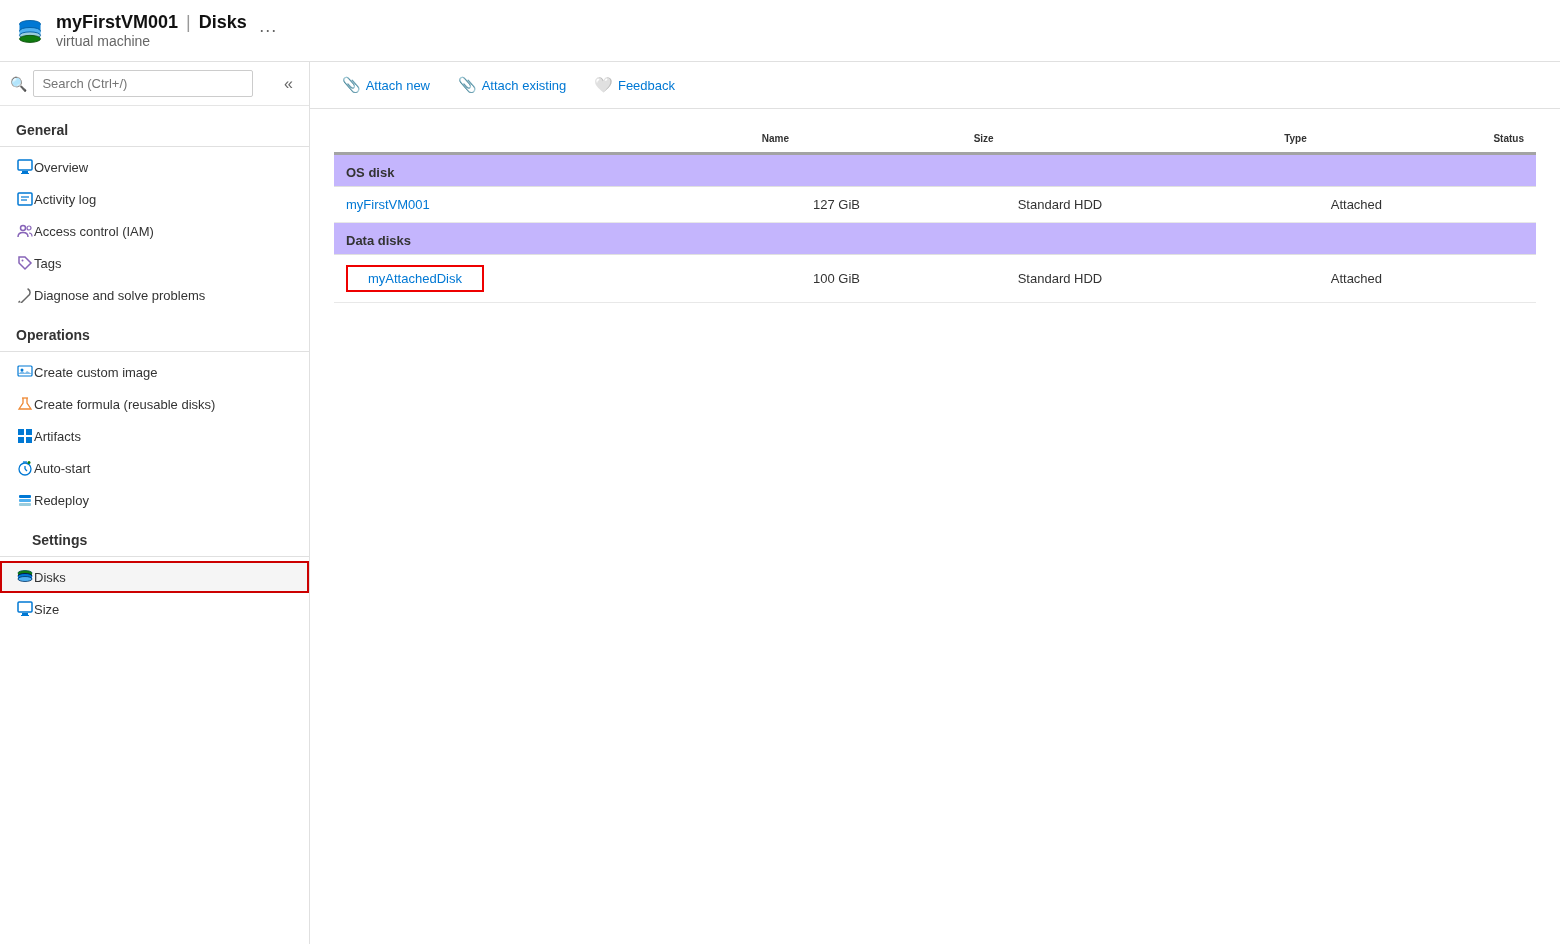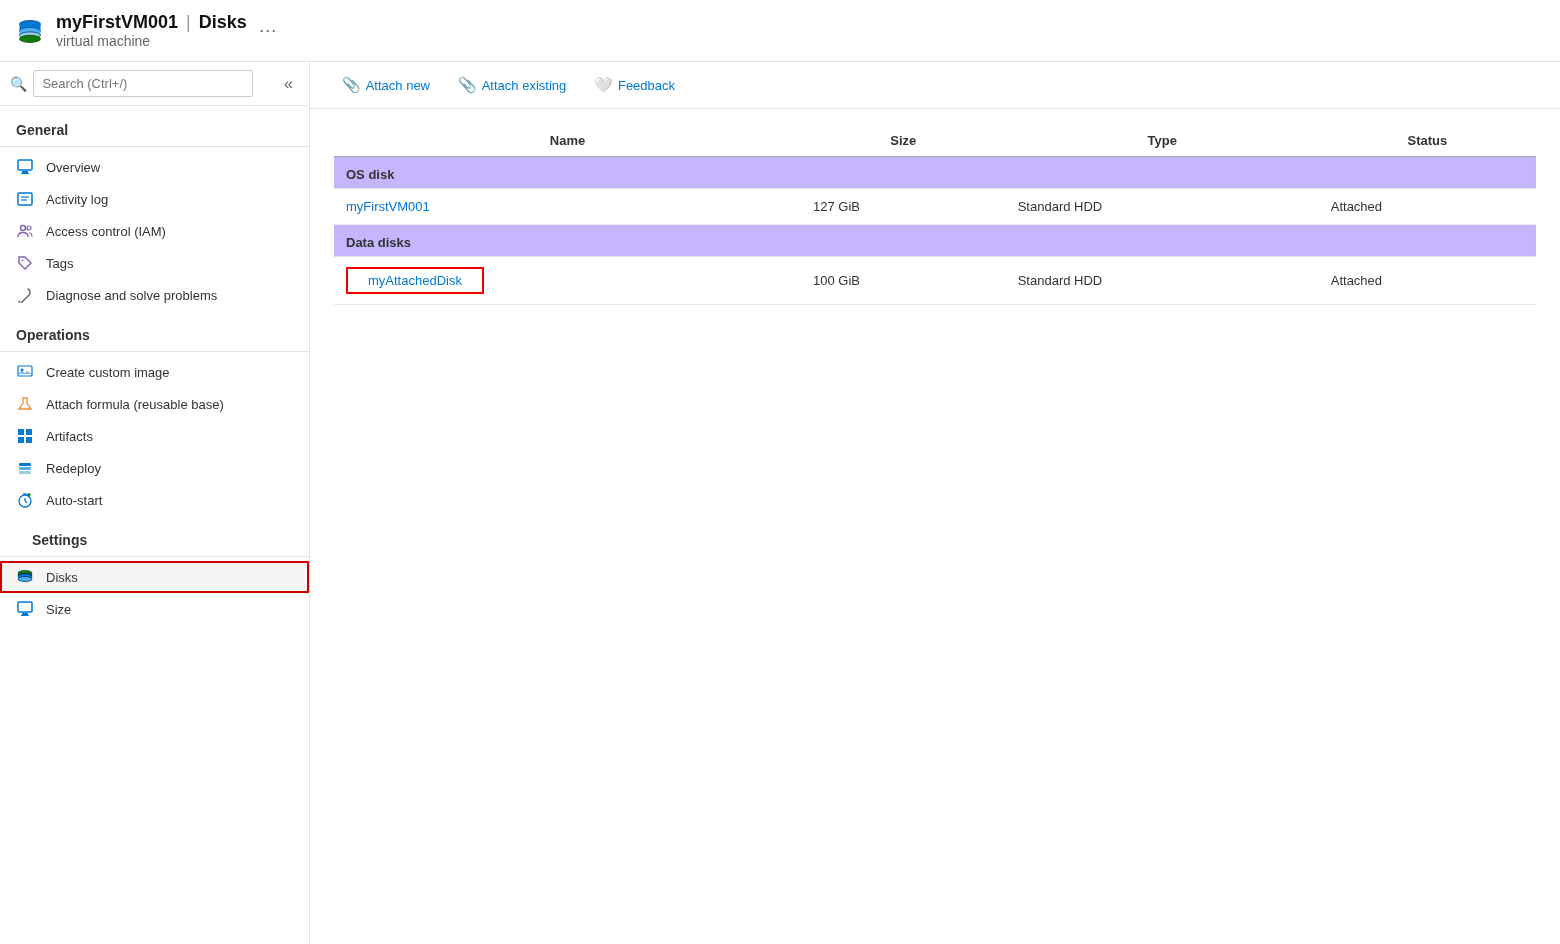--- a/index.html
+++ b/index.html
@@ -17,39 +17,39 @@
 
     
     .sidebar { width: 310px; border-right: 1px solid #e0e0e0; display: flex; flex-direction: column; overflow: hidden; }
     .search-bar { padding: 8px 10px; border-bottom: 1px solid #e5e5e5; display: flex; align-items: center; gap: 6px; }
     .search-bar input { border: 1px solid #ccc; border-radius: 2px; padding: 5px 8px; font-size: 13px; width: 220px; color: #999; outline: none; }
     .collapse-btn { margin-left: auto; font-size: 16px; color: #666; cursor: pointer; padding: 2px 6px; }
 
     .sidebar-scroll { overflow-y: auto; flex: 1; padding: 8px 0; }
     .sidebar-section-label { font-size: 14px; font-weight: 600; color: #333; padding: 8px 16px 4px 16px; }
     .sidebar-divider { border: none; border-top: 1px solid #e0e0e0; margin: 4px 0; }
-    .sidebar-item { display: flex; align-items: center; gap: 12px; padding: 7px 16px; cursor: pointer; color: #333; font-size: 13px; }
+    .sidebar-item { display: flex; align-items: center; gap: 0; padding: 7px 16px; cursor: pointer; color: #333; font-size: 13px; }
     .sidebar-item.active { background: #e8e8e8; font-weight: 500; }
     .sidebar-icon { width: 18px; height: 18px; display: flex; align-items: center; justify-content: center; flex-shrink: 0; font-size: 14px; }
 
     
     .sidebar-scroll::-webkit-scrollbar { width: 6px; }
     .sidebar-scroll::-webkit-scrollbar-track { background: #f5f5f5; }
     .sidebar-scroll::-webkit-scrollbar-thumb { background: #c0c0c0; border-radius: 3px; }
 
     
     .content { flex: 1; display: flex; flex-direction: column; overflow: hidden; }
     .toolbar { display: flex; align-items: center; padding: 8px 20px; border-bottom: 1px solid #e0e0e0; gap: 4px; }
     .toolbar-btn { display: flex; align-items: center; gap: 5px; padding: 6px 12px; font-size: 13px; color: #0078d4; cursor: pointer; background: none; border: none; font-family: inherit; }
 
     .content-body { flex: 1; overflow-y: auto; padding: 16px 24px; }
 
     
     .disk-table { width: 100%; border-collapse: collapse; }
-    .disk-table th { text-align: center; font-weight: 600; font-size: 13px; color: #333; padding: 8px 12px; border-bottom: 1px solid #a3a3a3; }
+    .disk-table th { text-align: right; font-weight: 600; font-size: 10px; color: #333; padding: 8px 12px; border-bottom: 3px solid #a3a3a3; }
     .disk-table td { padding: 10px 12px; font-size: 13px; color: #333; border-bottom: 1px solid #e8e8e8; }
     .section-header-row td { font-weight: 600; font-size: 13px; padding: 10px 12px 6px 12px; background: #c4b5fd; border-bottom: 1px solid #e0e0e0; }
     .disk-name-link { color: #0078d4; text-decoration: none; cursor: pointer; }
     .disk-name-boxed { display: inline-block; border: 2px solid #e00; padding: 4px 20px; color: #0078d4; cursor: pointer; }
 
     .azure-vm-icon { width: 28px; height: 28px; display: flex; align-items: center; justify-content: center; }
   </style>
 </head>
 <body>
 
@@ -159,58 +159,58 @@
         <span>Create custom image</span>
       </div>
 
       <div class="sidebar-item">
         <span class="sidebar-icon">
           <svg width="16" height="16" viewBox="0 0 16 16">
               <path d="M6 2v5L2 13h12L10 7V2" fill="none" stroke="#e83" stroke-width="1.3"></path>
               <line x1="5" y1="2" x2="11" y2="2" stroke="#e83" stroke-width="1.3"></line>
             </svg>
         </span>
-        <span>Attach formula (reusable base)</span>
+        <span>Create formula (reusable disks)</span>
       </div>
 
       <div class="sidebar-item">
         <span class="sidebar-icon">
           <svg width="16" height="16" viewBox="0 0 16 16">
               <rect x="1" y="1" width="6" height="6" fill="#0078d4"></rect>
               <rect x="9" y="1" width="6" height="6" fill="#0078d4"></rect>
               <rect x="1" y="9" width="6" height="6" fill="#0078d4"></rect>
               <rect x="9" y="9" width="6" height="6" fill="#0078d4"></rect>
             </svg>
         </span>
         <span>Artifacts</span>
       </div>
 
-
-      <div class="sidebar-item">
-        <span class="sidebar-icon">
-          <svg width="16" height="16" viewBox="0 0 16 16">
-              <rect x="2" y="3" width="12" height="3" rx="1" fill="#0078d4"></rect>
-              <rect x="2" y="7" width="12" height="3" rx="1" fill="#50b0f0"></rect>
-              <rect x="2" y="11" width="12" height="3" rx="1" fill="#9cd"></rect>
-            </svg>
-        </span>
-        <span>Redeploy</span>
-      </div>
 
       <div class="sidebar-item">
         <span class="sidebar-icon">
           <svg width="16" height="16" viewBox="0 0 16 16">
               <circle cx="8" cy="9" r="6" fill="none" stroke="#0078d4" stroke-width="1.3"></circle>
               <line x1="8" y1="6" x2="8" y2="9" stroke="#0078d4" stroke-width="1.3"></line>
               <line x1="8" y1="9" x2="10" y2="11" stroke="#0078d4" stroke-width="1.3"></line>
               <line x1="6" y1="2" x2="10" y2="2" stroke="#0078d4" stroke-width="1.3"></line>
               <circle cx="12" cy="2.5" r="1.5" fill="#107c10"></circle>
             </svg>
         </span>
         <span>Auto-start</span>
+      </div>
+
+      <div class="sidebar-item">
+        <span class="sidebar-icon">
+          <svg width="16" height="16" viewBox="0 0 16 16">
+              <rect x="2" y="3" width="12" height="3" rx="1" fill="#0078d4"></rect>
+              <rect x="2" y="7" width="12" height="3" rx="1" fill="#50b0f0"></rect>
+              <rect x="2" y="11" width="12" height="3" rx="1" fill="#9cd"></rect>
+            </svg>
+        </span>
+        <span>Redeploy</span>
       </div>
 
       <div class="sidebar-section-label" style="margin-top:8px;padding-left:32px;">Settings</div>
       <hr class="sidebar-divider">
 
       <div class="sidebar-item active" style="outline: 2px solid #c00; outline-offset:-2px; background:#f5f5f5;">
         <span class="sidebar-icon">
           <svg width="18" height="18" viewBox="0 0 18 18">
             <ellipse cx="9" cy="5" rx="7" ry="2.5" fill="#107c10" stroke="#054" stroke-width="0.8"></ellipse>
             <rect x="2" y="5" width="14" height="3" fill="#107c10"></rect>

